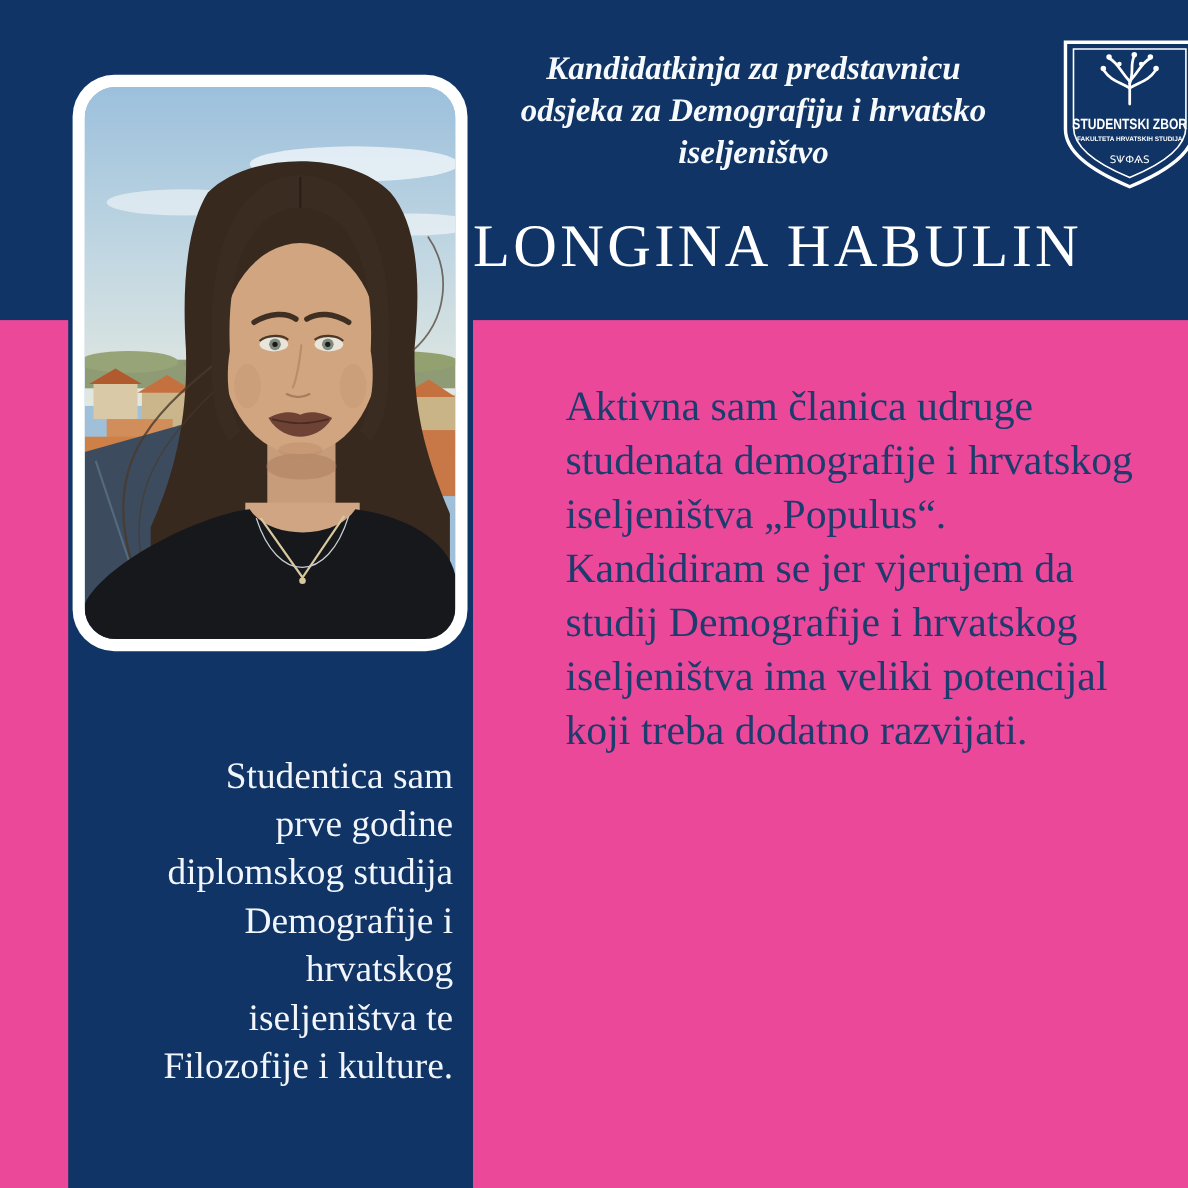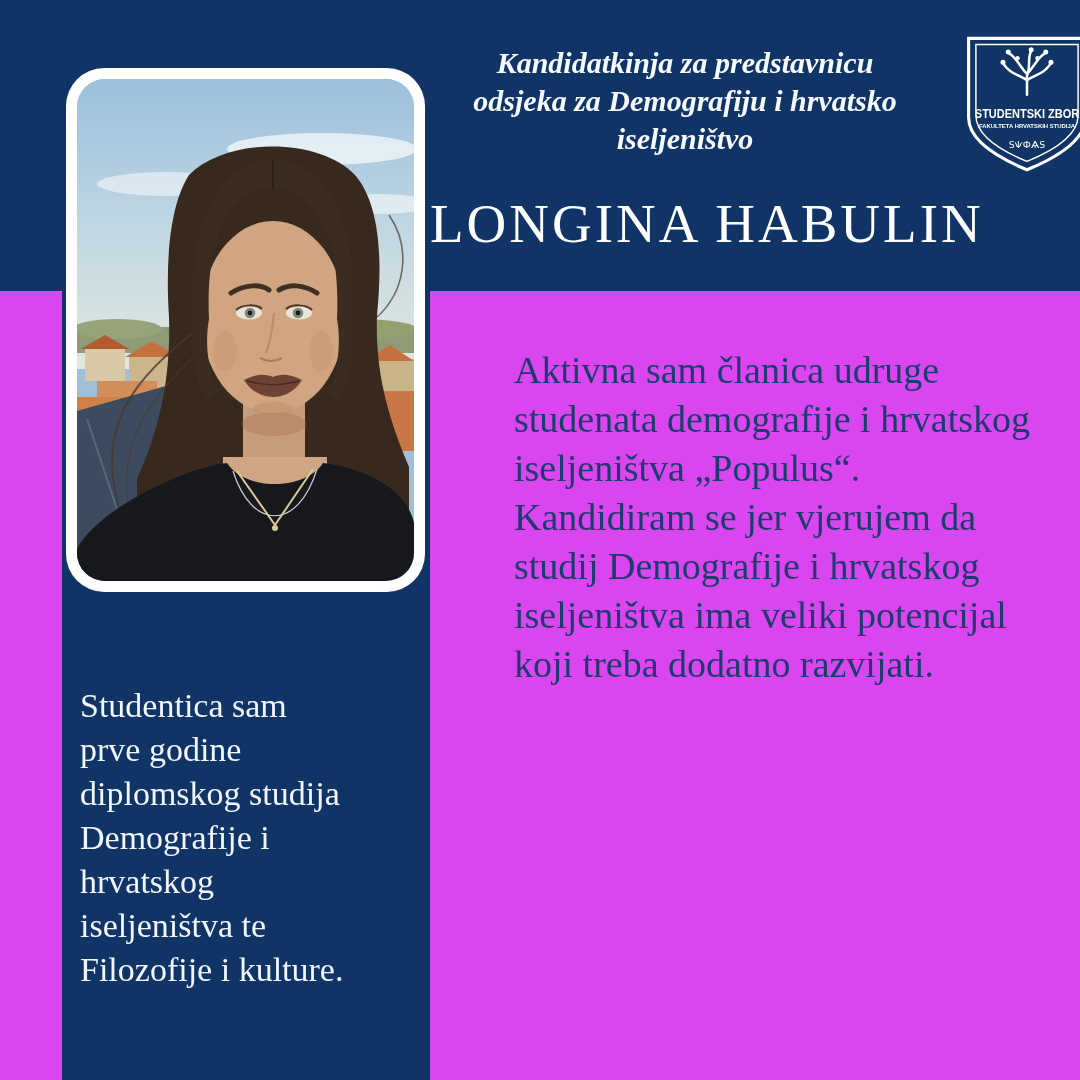--- a/index.html
+++ b/index.html
@@ -1,19 +1,19 @@
 <!DOCTYPE html>
 <html><head>
 <meta charset="utf-8">
 <style>
   html,body{margin:0;padding:0;}
   #canvas{
     position:relative;
     width:1080px;height:1080px;
-    background:#d946ef;
+    background:#ec4899;
     overflow:hidden;
     font-family:"Liberation Serif", serif;
   }
   
   .top-band{
     position:absolute;left:0;top:0;width:1080px;height:291px;
     background:#0f3465;
   }
   .left-col{
     position:absolute;left:62px;top:290px;width:368px;height:790px;
@@ -50,21 +50,21 @@
   
   .main-text{
     position:absolute;left:468px;top:346px;width:592px;
     color:#1c3c6d;
     font-size:38px;line-height:49px;margin-left:46px;
   }
   .main-text .para{margin:0 0 20px 0;}
   
   .bio{
     position:absolute;left:80px;top:684px;width:332px;
-    color:#f2f5fb;text-align:left;
+    color:#f2f5fb;text-align:right;
     font-size:34px;line-height:44px;
   }
 </style>
 </head>
 <body>
 
 <div id="canvas">
 
   <div class="top-band"></div>
   <div class="left-col"></div>

